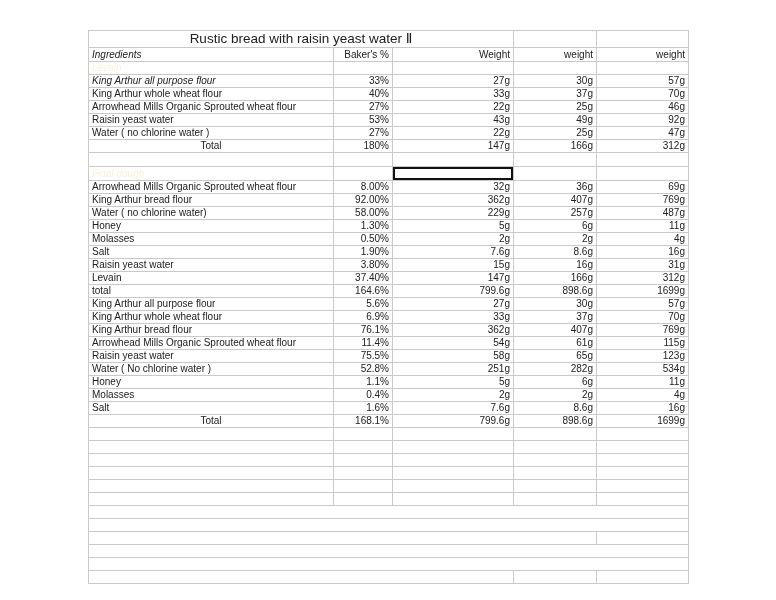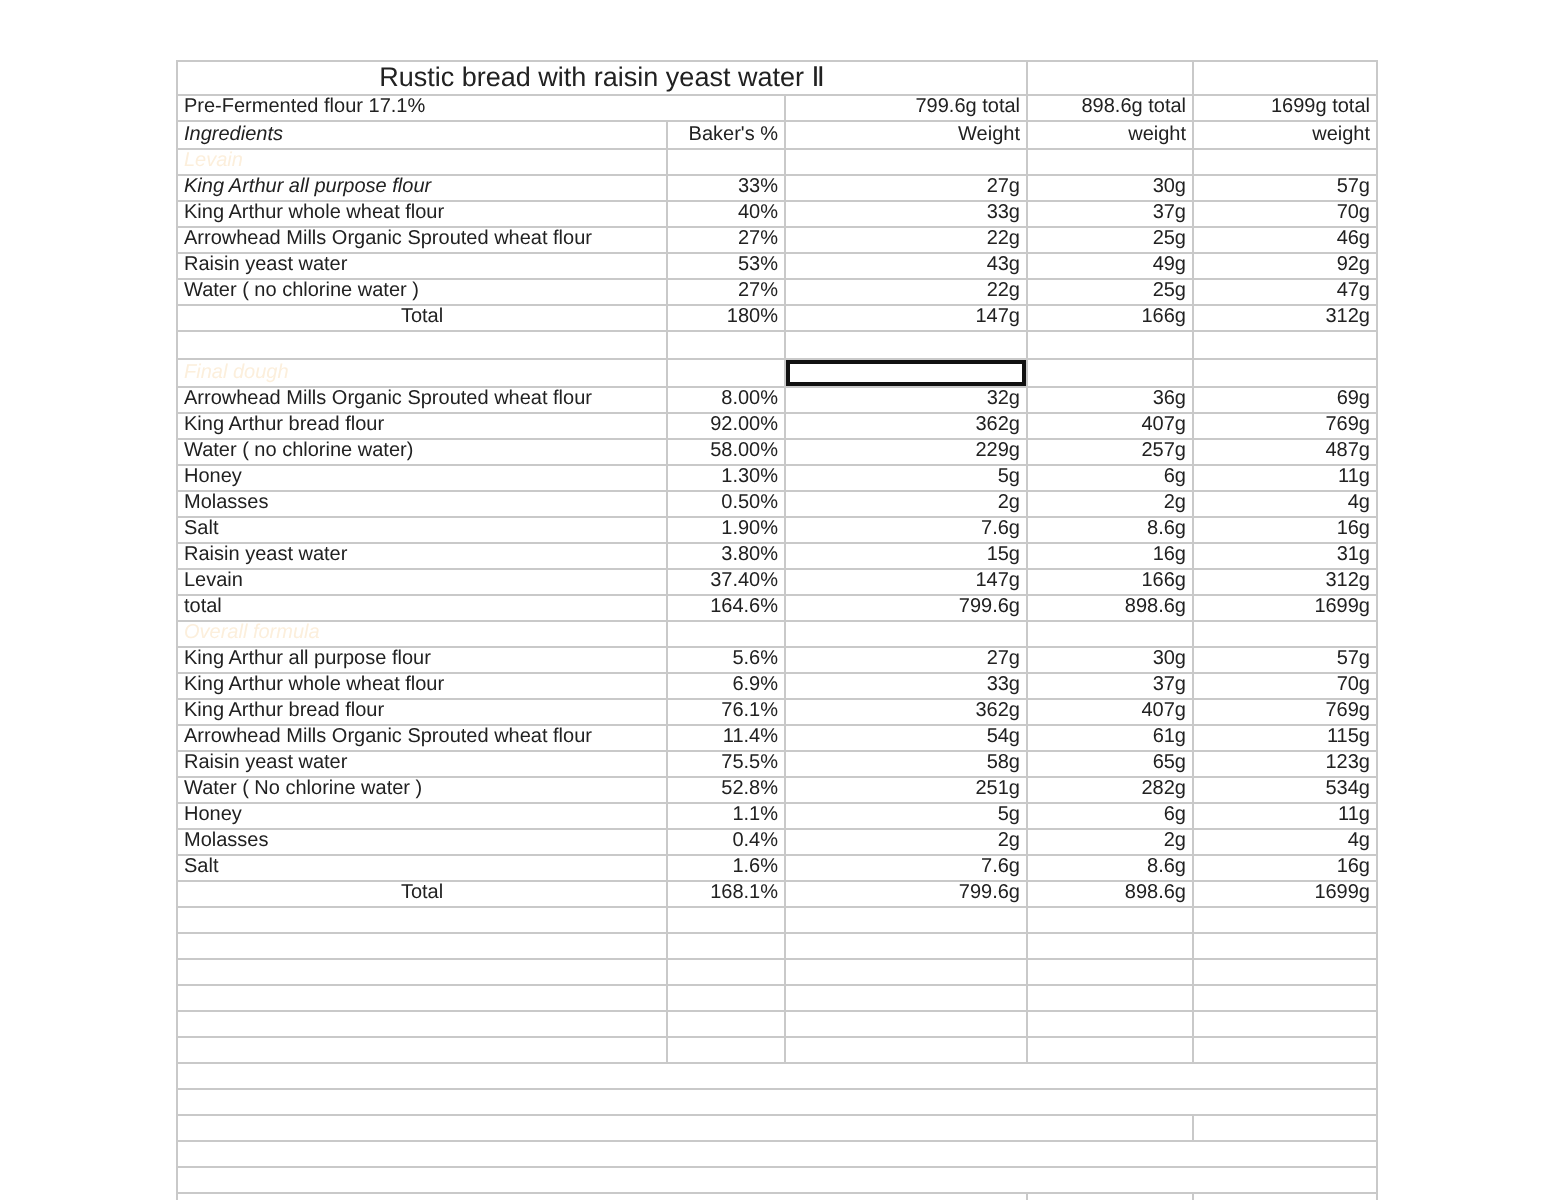--- a/index.html
+++ b/index.html
@@ -51,26 +51,20 @@
         <col style="width:121px">
         <col style="width:83px">
         <col style="width:92px">
     </colgroup>
     <tbody>
         <tr style="height: 17px;">
           <td class="title-cell" colspan="3">Rustic bread with raisin yeast water Ⅱ</td>
           <td>&nbsp;</td>
           <td>&nbsp;</td>
         </tr>
-        <tr style="height: 13px;">
-          <td class="left" colspan="2">Pre-Fermented flour 17.1%</td>
-          <td class="num cream">799.6g total</td>
-          <td class="num cream">898.6g total</td>
-          <td class="num cream">1699g total</td>
-        </tr>
         <tr style="height: 14px;">
           <td class="left italic">Ingredients</td>
           <td class="num">Baker's %</td>
           <td class="num">Weight</td>
           <td class="num">weight</td>
           <td class="num">weight</td>
         </tr>
         <tr style="height: 13px;">
           <td class="banner left">Levain</td>
           <td class="banner">&nbsp;</td>
@@ -190,27 +184,20 @@
           <td class="num">166g</td>
           <td class="num">312g</td>
         </tr>
         <tr style="height: 12.5px;">
           <td class="left">total</td>
           <td class="num">164.6%</td>
           <td class="num cream">799.6g</td>
           <td class="num cream">898.6g</td>
           <td class="num cream">1699g</td>
         </tr>
-        <tr style="height: 13px;">
-          <td class="banner left">Overall formula</td>
-          <td class="banner">&nbsp;</td>
-          <td class="banner">&nbsp;</td>
-          <td class="banner">&nbsp;</td>
-          <td class="banner">&nbsp;</td>
-        </tr>
         <tr style="height: 12.5px;">
           <td class="left">King Arthur all purpose flour</td>
           <td class="num">5.6%</td>
           <td class="num">27g</td>
           <td class="num">30g</td>
           <td class="num">57g</td>
         </tr>
         <tr style="height: 12.5px;">
           <td class="left">King Arthur whole wheat flour</td>
           <td class="num">6.9%</td>

